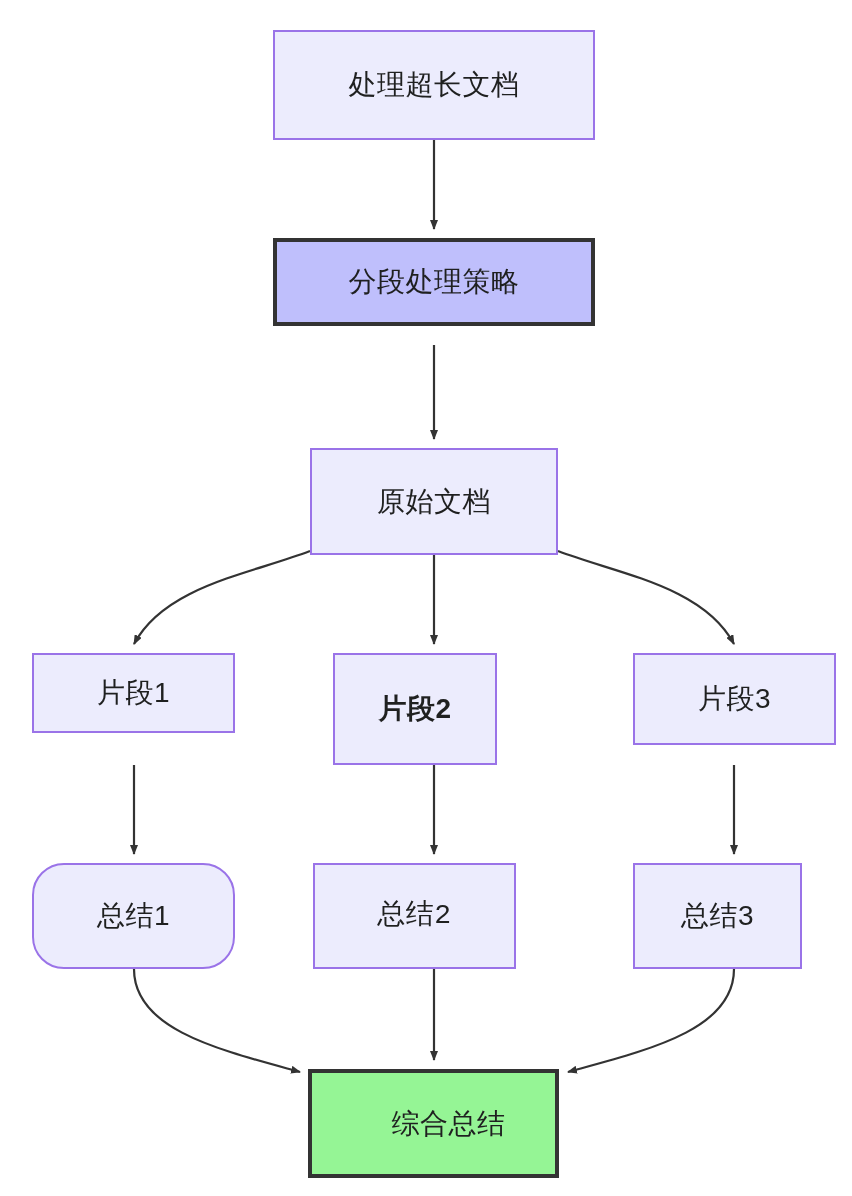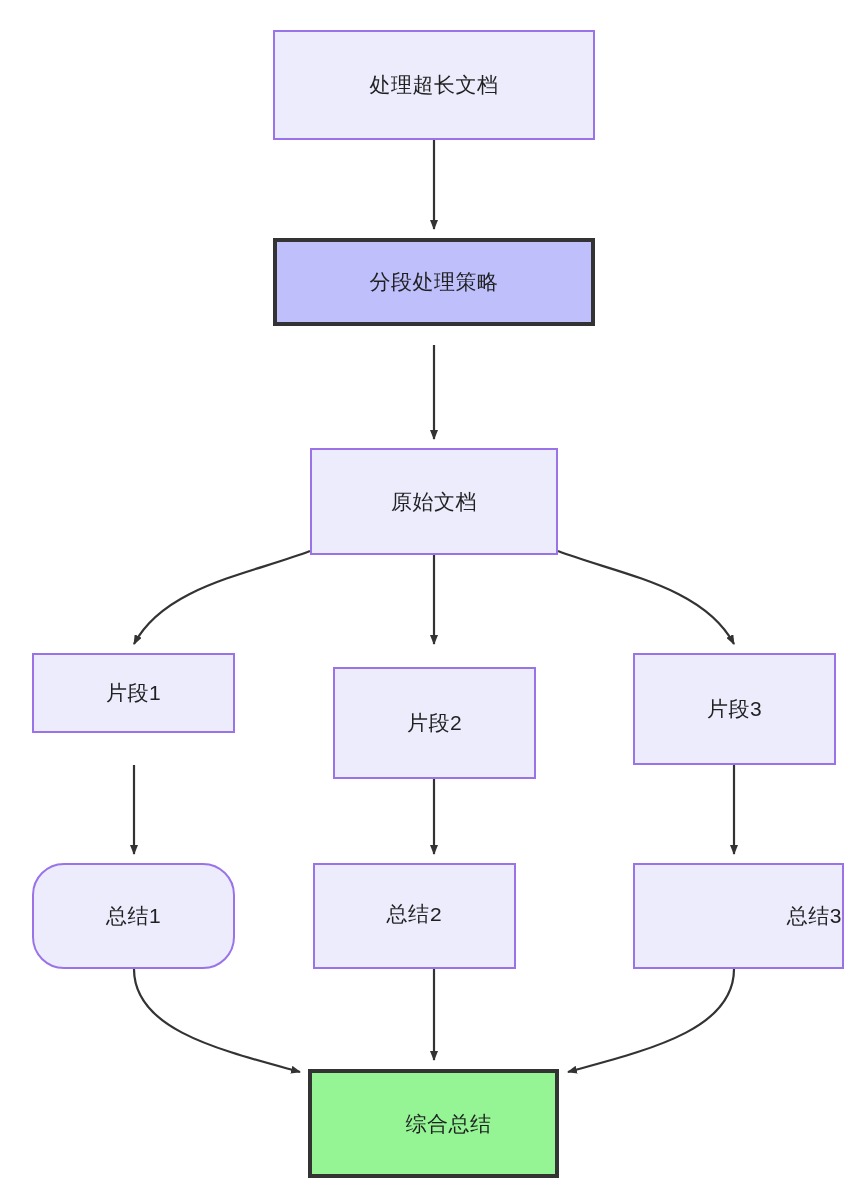--- a/index.html
+++ b/index.html
@@ -43,21 +43,21 @@
   }
   .node-accent {
     background: #bfbffc;
     border: 4px solid #333333;
   }
   .node-success {
     background: #95f595;
     border: 4px solid #333333;
   }
   .node-label {
-    font-size: 21px;
+    font-size: 28px;
     letter-spacing: 0.5px;
   }
 </style>
 </head>
 <body>
 
 <div id="canvas">
 
   <svg id="edges" width="852" height="1196" viewBox="0 0 852 1196">
     <defs>
@@ -93,37 +93,37 @@
   </div>
 
   <div class="node node-light" style="left:310px; top:448px; width:248px; height:107px;">
     <span class="node-label">原始文档</span>
   </div>
 
   <div class="node node-light" style="left:32px; top:653px; width:203px; height:80px;">
     <span class="node-label">片段1</span>
   </div>
 
-  <div class="node node-light" style="left:333px; top:667px; width:203px; height:112px;">
+  <div class="node node-light" style="left:333px; top:653px; width:164px; height:112px;font-weight:bold;">
     <span class="node-label">片段2</span>
   </div>
 
-  <div class="node node-light" style="left:633px; top:653px; width:203px; height:112px;">
+  <div class="node node-light" style="left:633px; top:653px; width:203px; height:92px;">
     <span class="node-label">片段3</span>
   </div>
 
   <div class="node node-light" style="left:32px; top:863px; width:203px; height:106px;border-radius:32px;">
     <span class="node-label">总结1</span>
   </div>
 
   <div class="node node-light" style="left:313px; top:863px; width:203px; height:106px;font-family:Liberation Mono, monospace;">
     <span class="node-label">总结2</span>
   </div>
 
-  <div class="node node-light" style="left:633px; top:863px; width:211px; height:106px;justify-content:flex-end;">
+  <div class="node node-light" style="left:633px; top:863px; width:169px; height:106px;">
     <span class="node-label">总结3</span>
   </div>
 
   <div class="node node-success" style="left:308px; top:1069px; width:251px; height:109px;padding-left:30px;">
     <span class="node-label">综合总结</span>
   </div>
 
 </div>
 
 </body></html>

